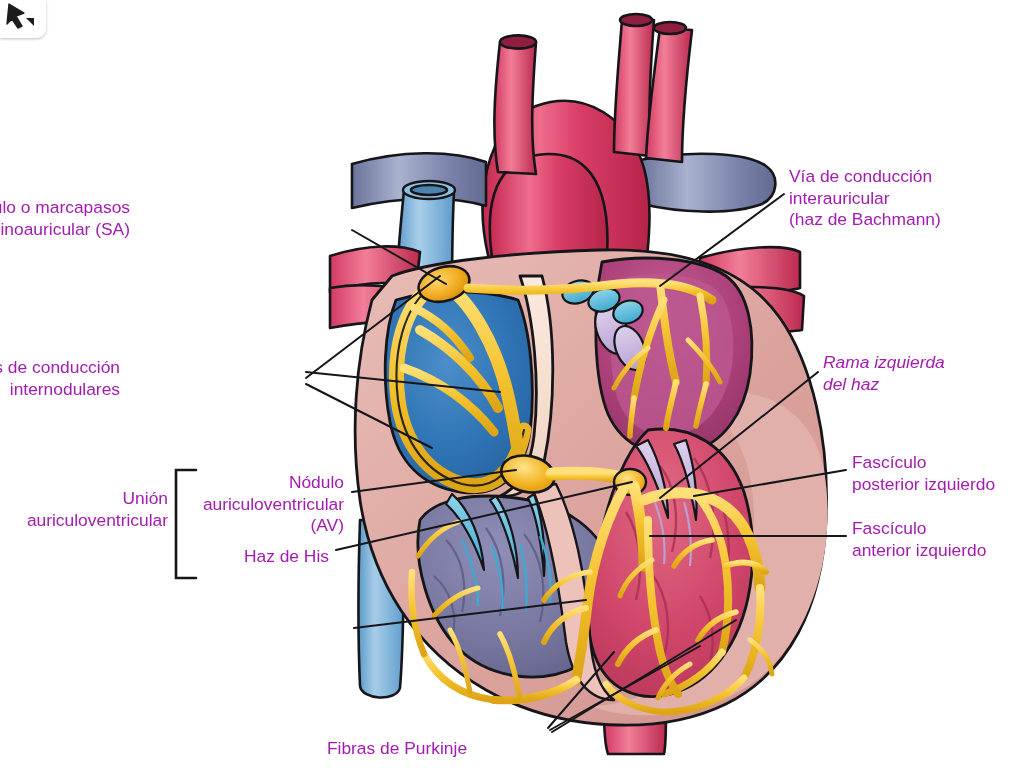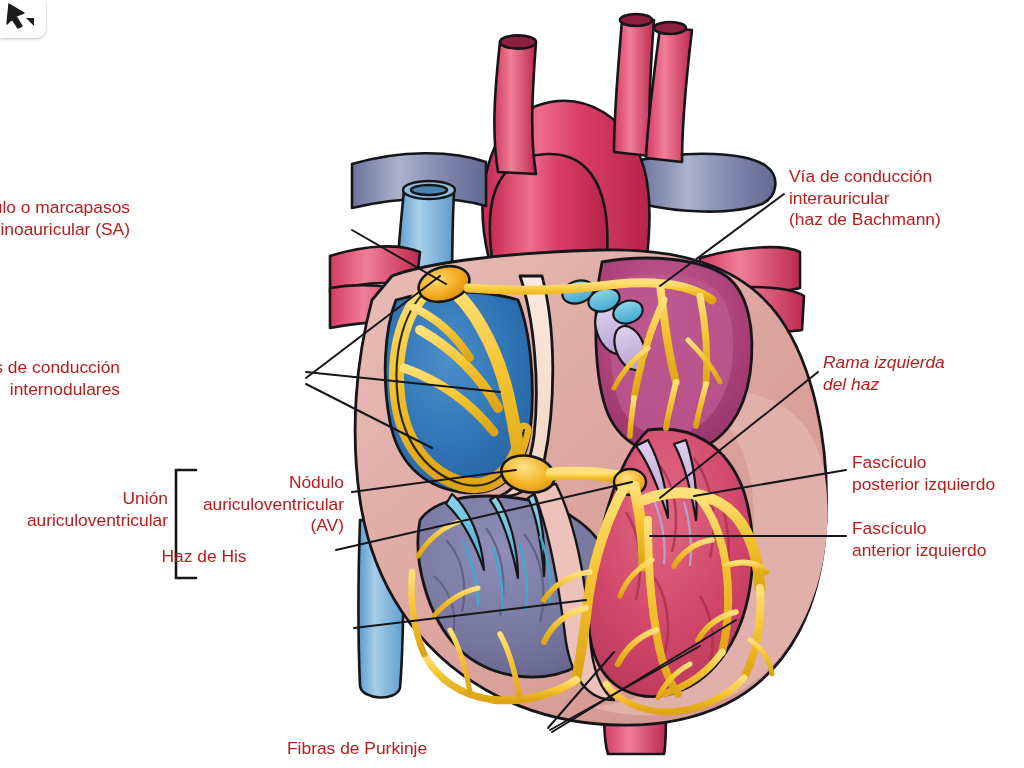--- a/index.html
+++ b/index.html
@@ -5,24 +5,24 @@
   html,body{margin:0;padding:0;background:#ffffff;}
   body{width:1024px;height:768px;overflow:hidden;
        font-family:"Liberation Sans","DejaVu Sans",sans-serif;}
   #stage{position:relative;width:1024px;height:768px;background:#fff;}
   #art{position:absolute;left:0;top:0;width:1024px;height:768px;}
 
   .corner-badge{position:absolute;left:0;top:0;width:46px;height:38px;
     background:#fff;border-bottom-right-radius:9px;
     box-shadow:0 1px 3px rgba(0,0,0,.26);z-index:40;}
 
-  .lbl{position:absolute;z-index:30;color:#b91c1c;
+  .lbl{position:absolute;z-index:30;color:#a21caf;
        font-size:17.4px;line-height:21.5px;white-space:pre;}
   .lbl.r{text-align:right;}
-  .lbl.c{}
+  .lbl.c{text-align:center;}
   .lbl.l{text-align:left;}
 </style>
 </head>
 <body>
 
 <div id="stage">
 
   <svg id="art" viewBox="0 0 1024 768" aria-hidden="true">
     <defs>
       <linearGradient id="gAorta" x1="0" y1="0" x2="1" y2="0">
@@ -354,16 +354,16 @@
 del haz</div>
   <div class="lbl r" style="left:-166px;top:488px;width:334px;">Unión
 auriculoventricular</div>
   <div class="lbl r" style="left:72px;top:472px;width:272px;">Nódulo
 auriculoventricular
 (AV)</div>
   <div class="lbl l" style="left:852px;top:452px;width:180px;">Fascículo
 posterior izquierdo</div>
   <div class="lbl l" style="left:852px;top:518px;width:180px;">Fascículo
 anterior izquierdo</div>
-  <div class="lbl r" style="left:79px;top:546px;width:250px;text-align:center;">Haz de His</div>
+  <div class="lbl r" style="left:79px;top:546px;width:250px;">Haz de His</div>
   <div class="lbl c" style="left:287px;top:738px;width:220px;">Fibras de Purkinje</div>
 
 </div>
 
 </body></html>

